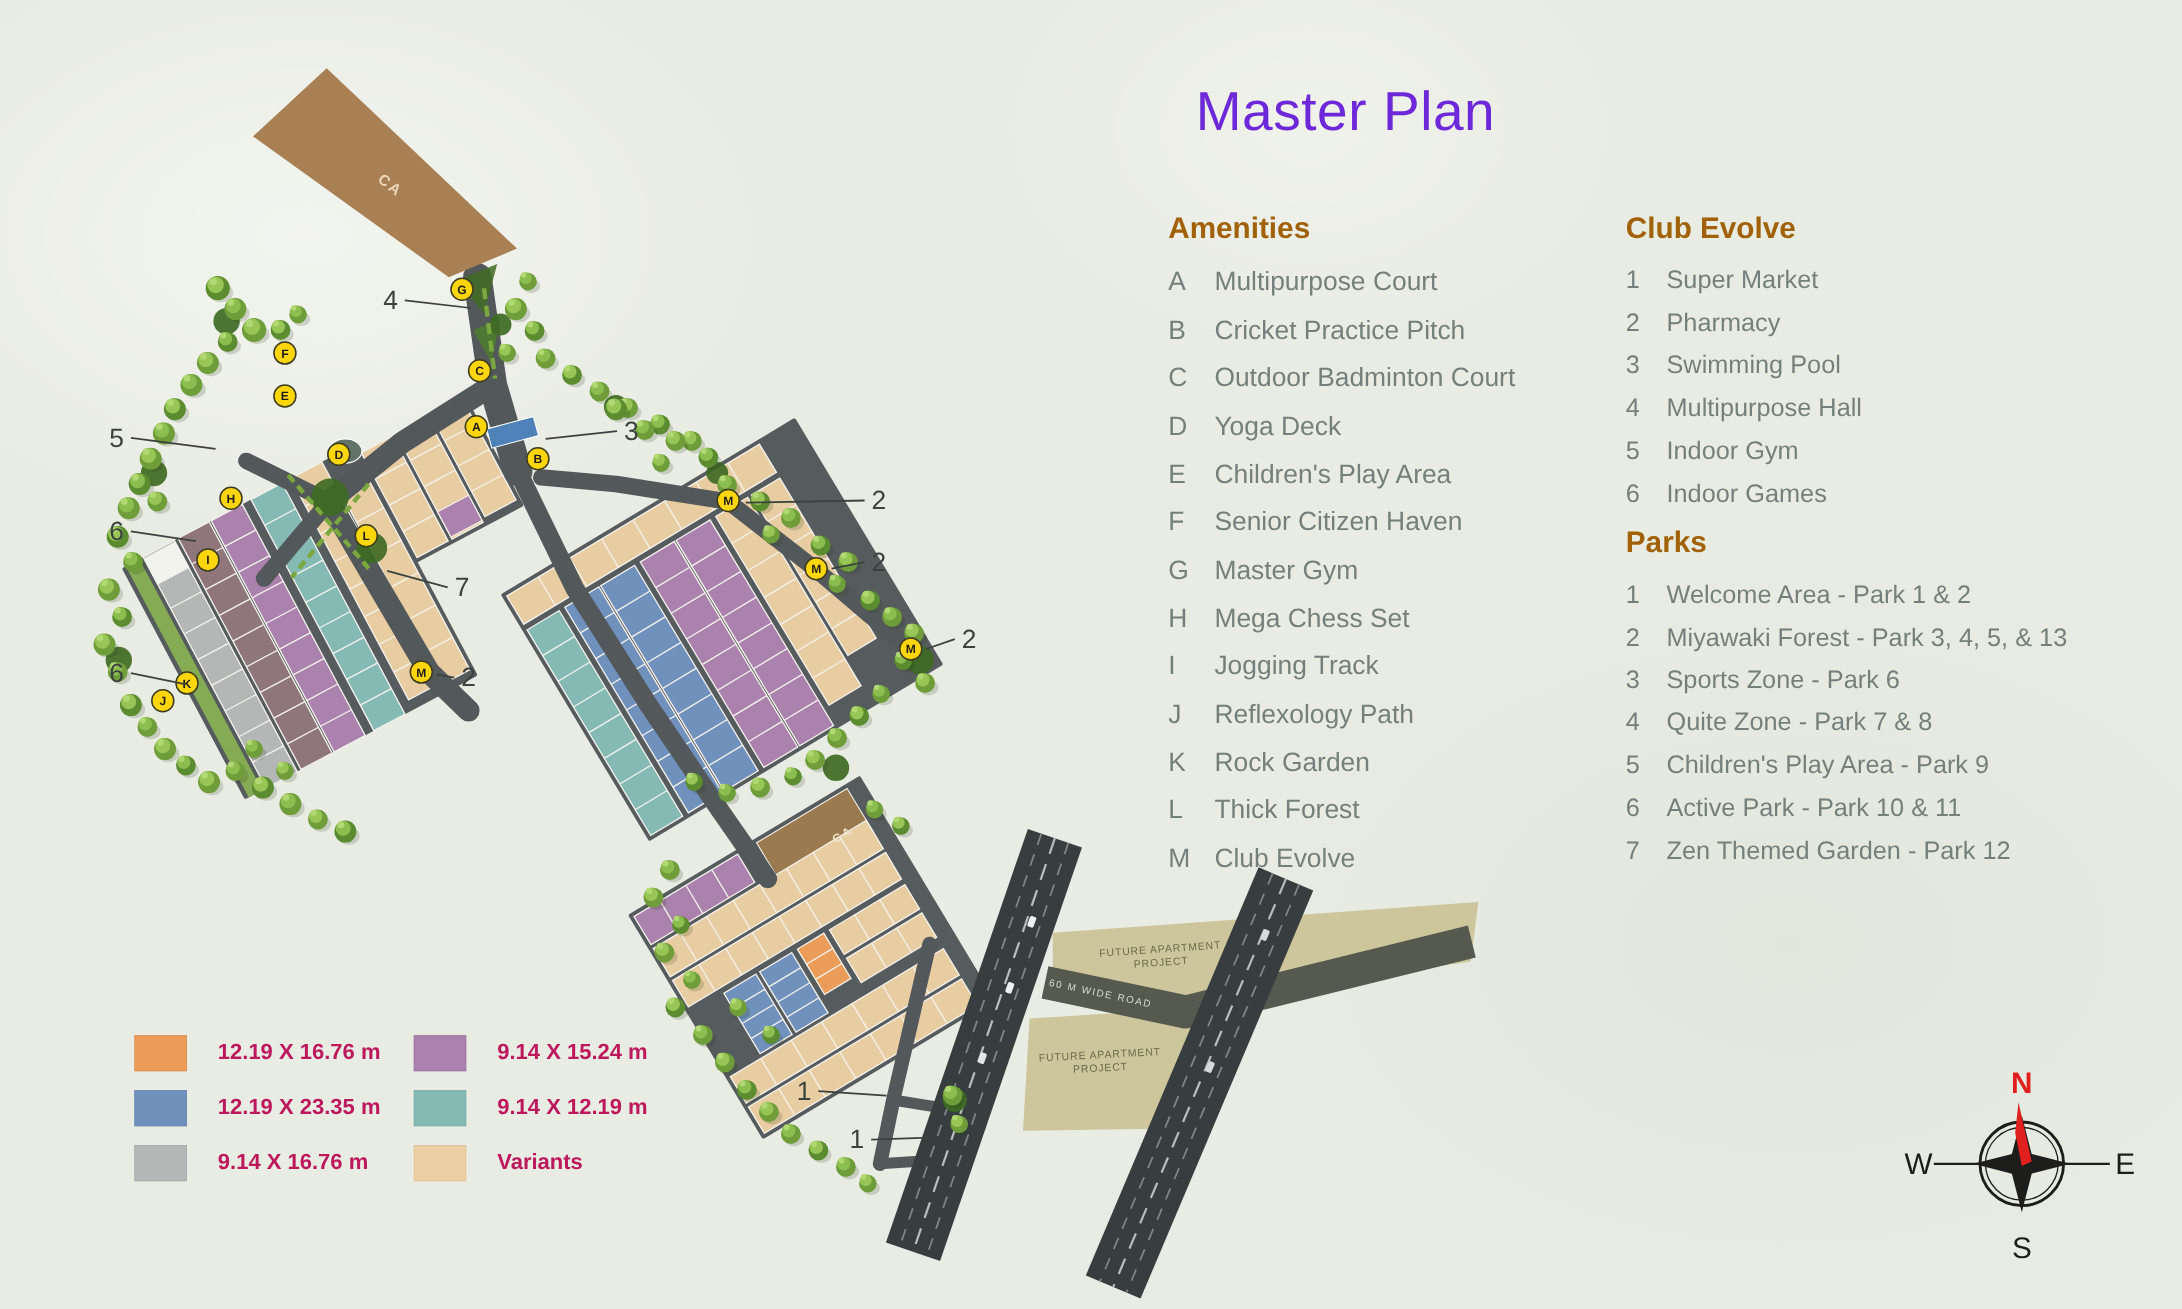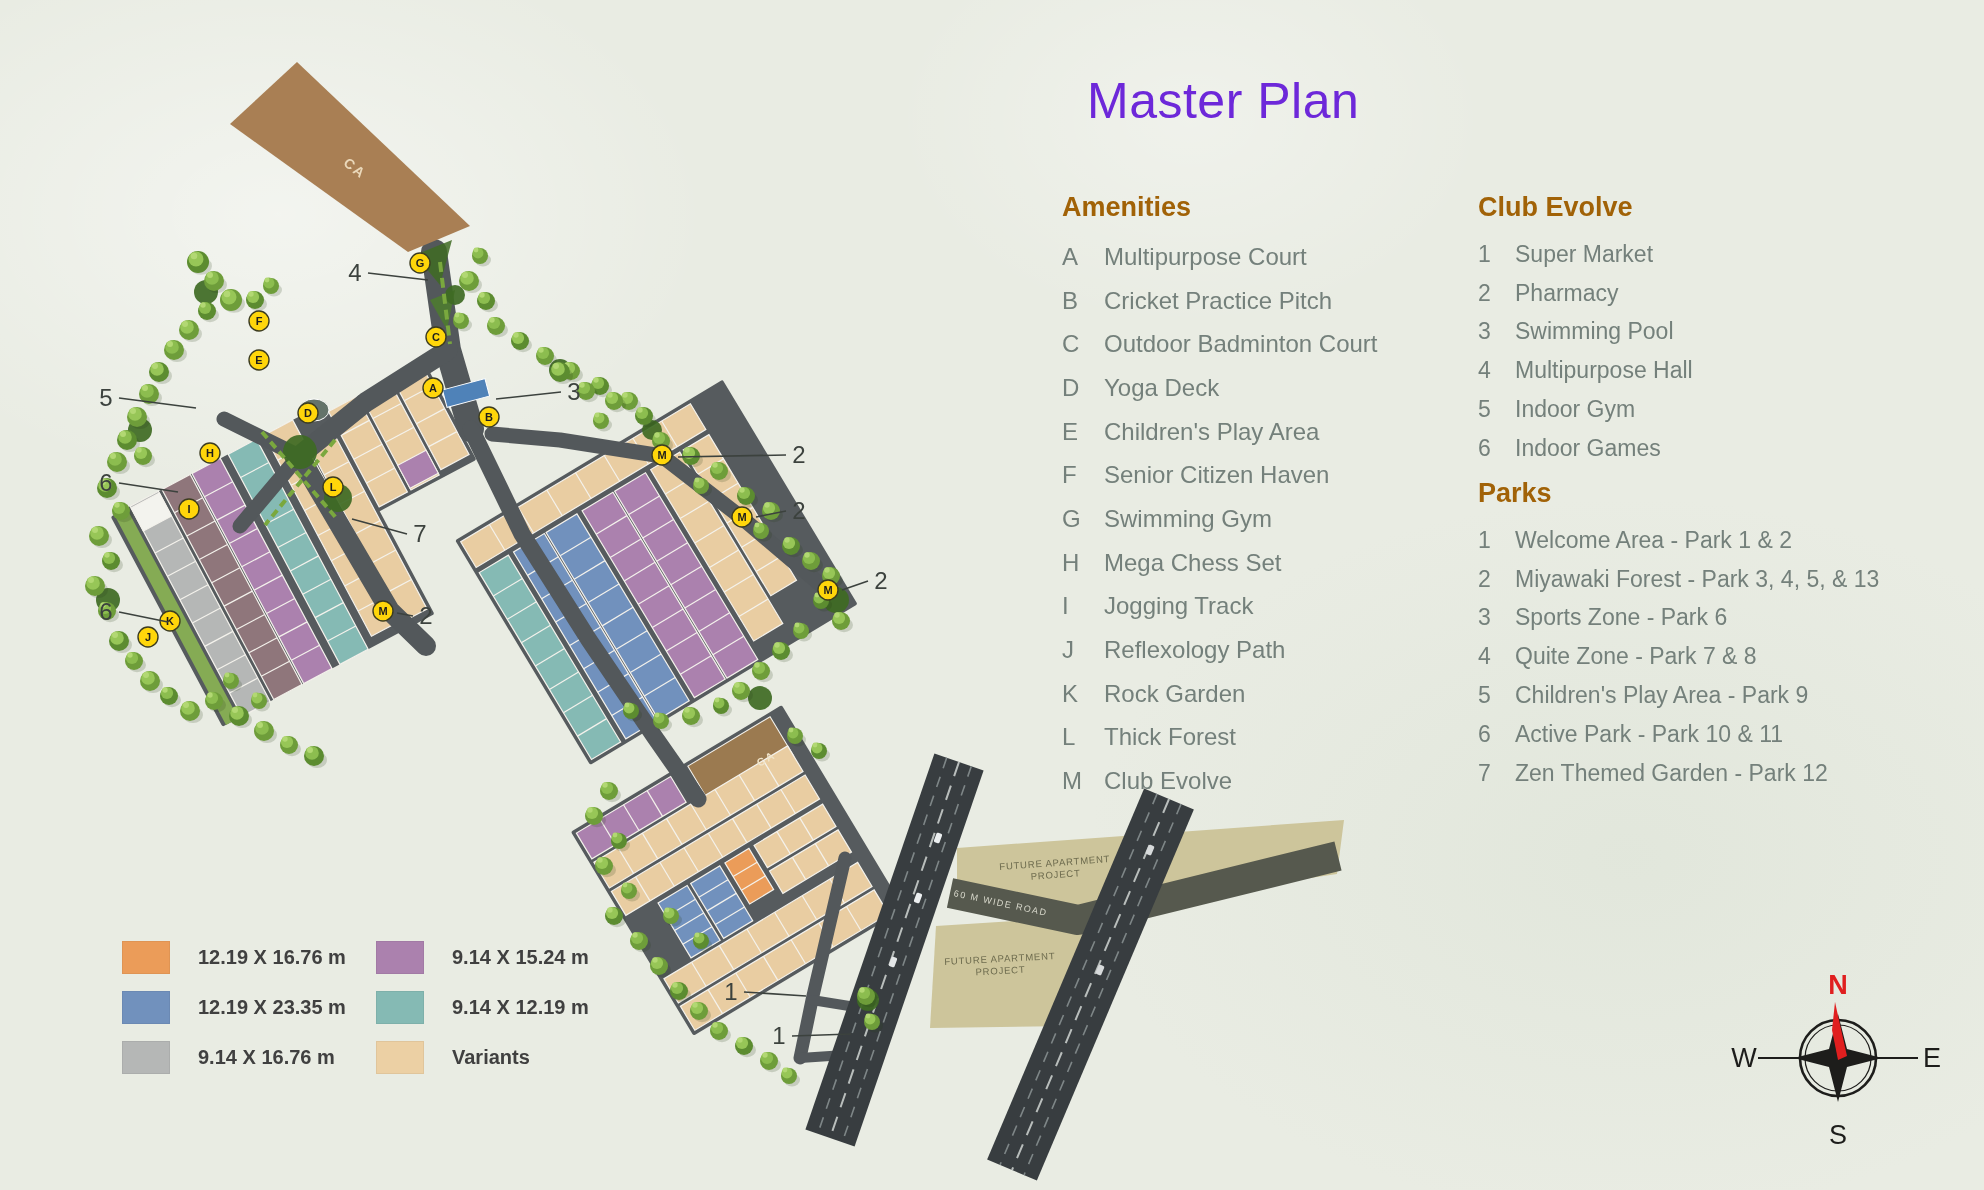--- a/index.html
+++ b/index.html
@@ -24,21 +24,21 @@
   #amenities-block{left:1062px;top:192px;width:400px;}
   #amenities-block .li-row{height:43.7px;}
   #club-block{left:1478px;top:192px;width:500px;}
   #club-block .li-row,#parks-block .li-row{height:38.8px;}
   #parks-block{left:1478px;top:478px;width:520px;}
   .legend-col{position:absolute;top:932px;}
   #legend-col-1{left:122px;}
   #legend-col-2{left:376px;}
   .lrow{display:flex;align-items:center;height:50px;}
   .swatch{width:48px;height:33px;margin-right:28px;box-shadow:0 0 0 1px rgba(0,0,0,.05) inset;}
-  .llabel{font-size:20px;font-weight:bold;color:#404040;}
+  .llabel{font-size:20px;font-weight:bold;color:#be185d;}
 </style>
 </head>
 <body>
 
 <svg id="map-svg" viewBox="0 0 1984 1190">
     <g>
       <g transform="rotate(-28 272 560)">
         <rect x="150" y="446" width="240" height="238" fill="#565b5e" rx="2"></rect>
         <rect x="154" y="446" width="14" height="238" fill="#85ab54"></rect>
         <rect x="172" y="446" width="32" height="238" fill="#b5b7b6" stroke="#f4f2ec" stroke-width="1.2"></rect>
@@ -794,21 +794,21 @@
       <li class="li-row">
         <span class="li-key">E</span>
         <span class="li-label">Children's Play Area</span>
       </li>
       <li class="li-row">
         <span class="li-key">F</span>
         <span class="li-label">Senior Citizen Haven</span>
       </li>
       <li class="li-row">
         <span class="li-key">G</span>
-        <span class="li-label">Swimming Gym</span>
+        <span class="li-label">Master Gym</span>
       </li>
       <li class="li-row">
         <span class="li-key">H</span>
         <span class="li-label">Mega Chess Set</span>
       </li>
       <li class="li-row">
         <span class="li-key">I</span>
         <span class="li-label">Jogging Track</span>
       </li>
       <li class="li-row">

